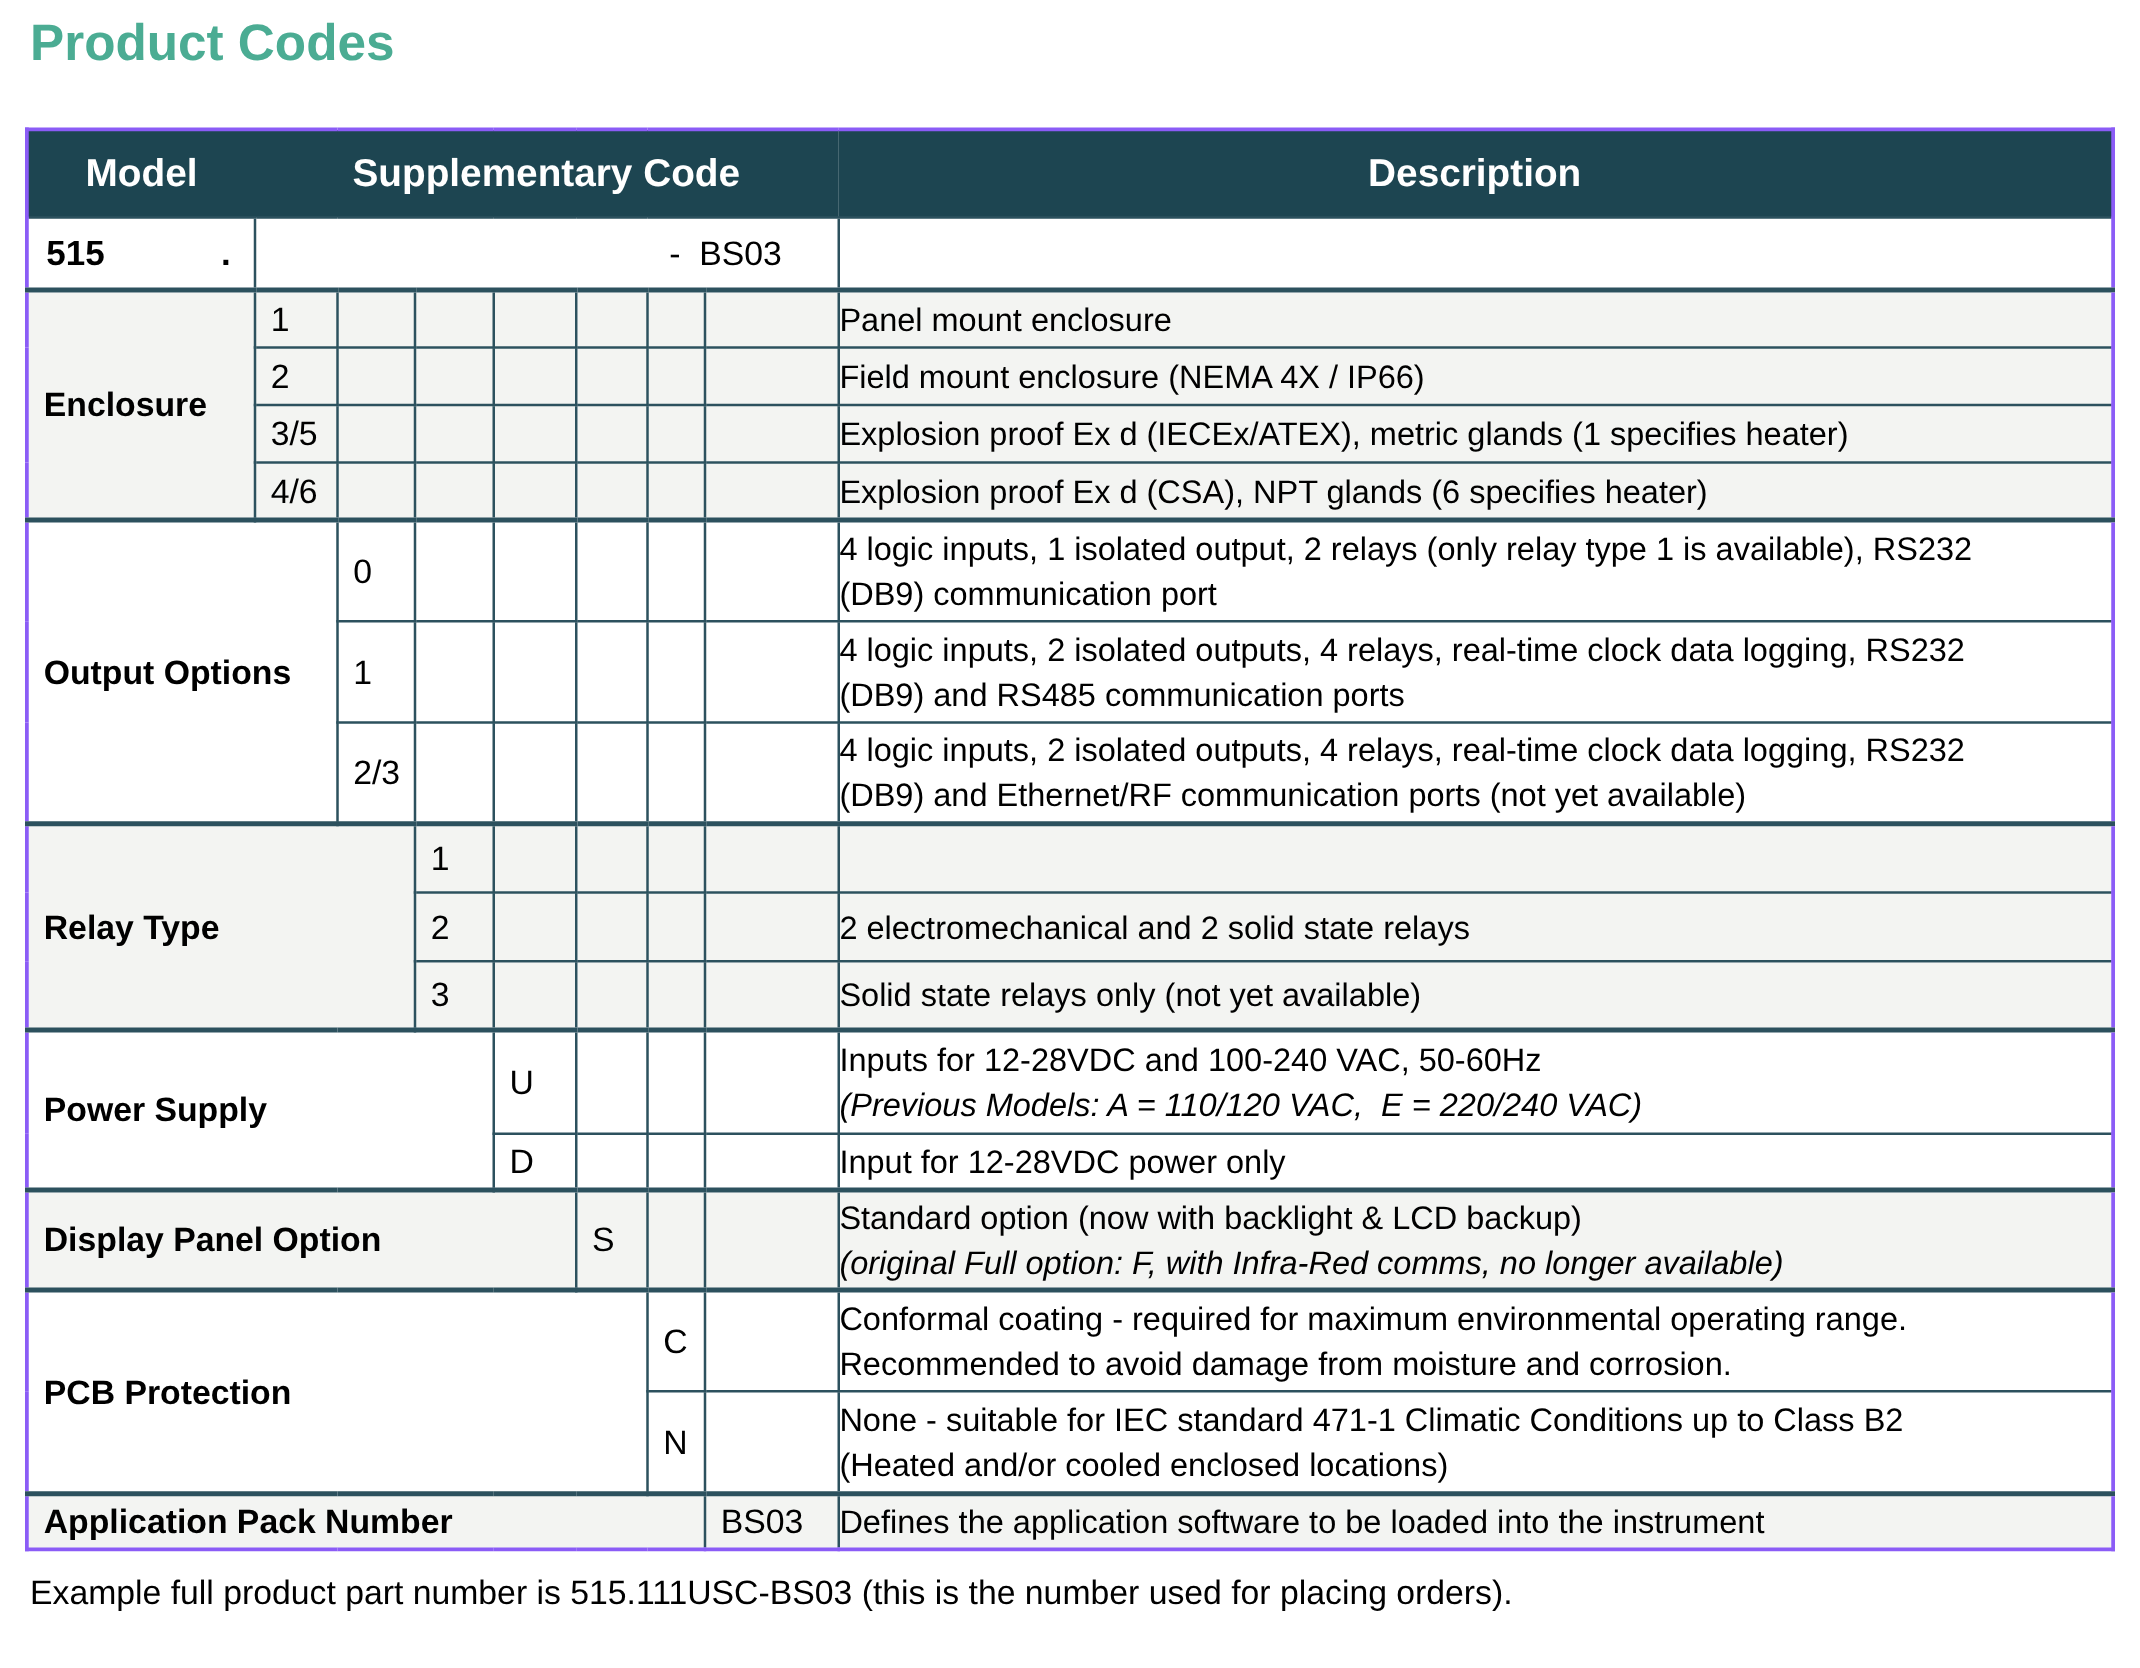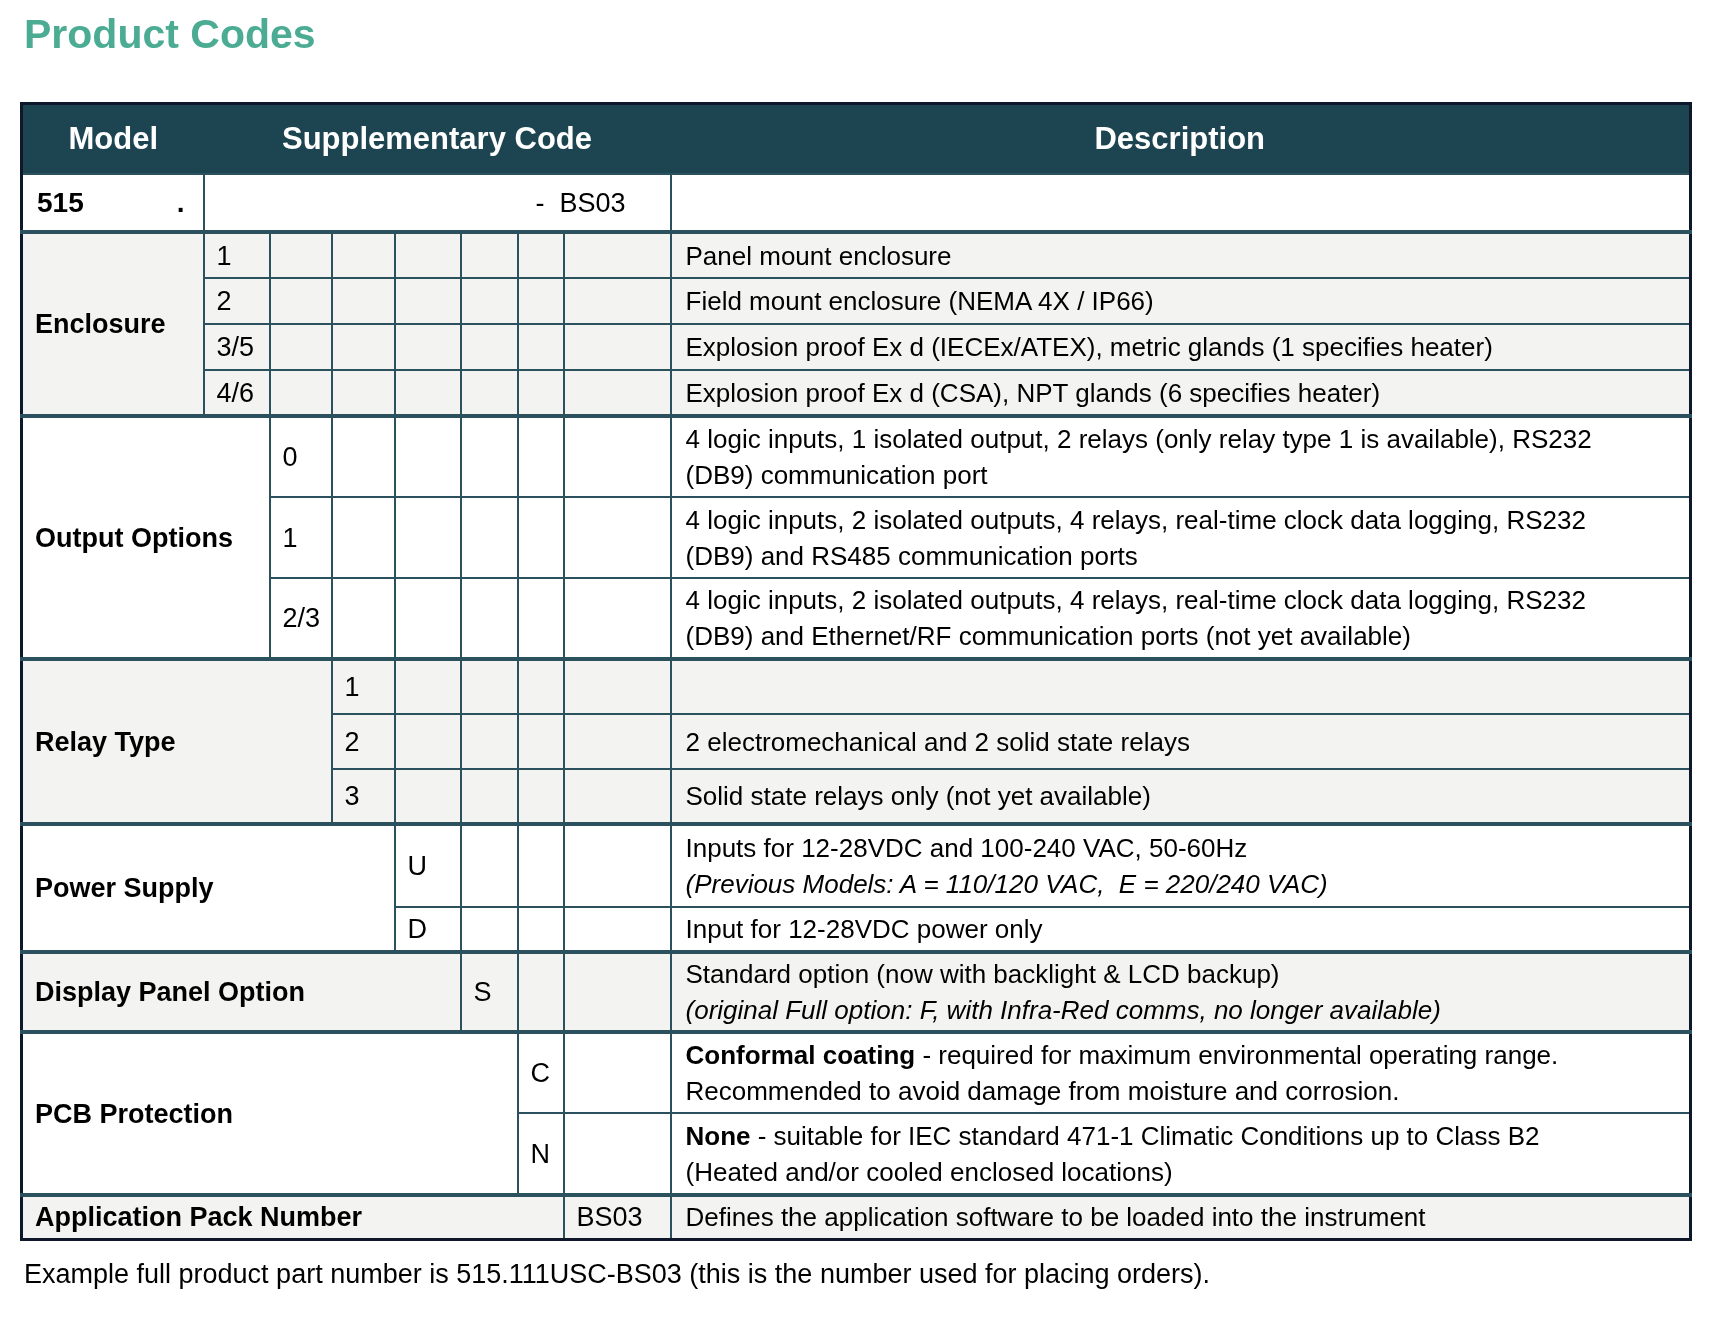--- a/index.html
+++ b/index.html
@@ -14,21 +14,21 @@
     font-size:41px;
     font-weight:bold;
     margin:10px 12px 0 24px;
     line-height:48px;
   }
   table.codes {
     border-collapse:collapse;
     table-layout:fixed;
     width:1672px;
     margin:44px 20px 0 20px;
-    border:3px solid #0f172a;
+    border:3px solid #8b5cf6;
   }
   col.c0{width:182px} col.c1{width:66px} col.c2{width:62px} col.c3{width:63px}
   col.c4{width:66px} col.c5{width:57px} col.c6{width:46px} col.c7{width:107px}
   col.c8{width:auto}
   th {
     background:#1D4551; color:#ffffff;
     font-size:31px; font-weight:bold;
     height:66px; border:0;
     border-bottom:2px solid #2C515E;
     text-align:center; vertical-align:middle;
@@ -38,24 +38,24 @@
     vertical-align:middle;
     font-size:26px; line-height:36px;
     overflow:hidden;
     background:#ffffff;
     padding:0;
   }
   tr.gray td { background:#F3F4F2; }
   tr.sec-top td { border-top:4px solid #2C515E; }
   td.label { font-weight:bold; font-size:27px; padding-left:12px; white-space:nowrap; }
   td.code  { font-size:27px; padding-left:12px; white-space:nowrap; }
-  td.desc  { padding-left:14px; white-space:nowrap; }
+  td.desc  { white-space:nowrap; }
   td.desc .ln { display:block; white-space:pre; }
   .italic { font-style:italic; }
-  .bold { font-weight:bold; }
+  .bold { font-weight:normal; }
   td.model-cell { font-weight:bold; font-size:28px; padding-left:14px; }
   td.model-cell .m-dot { float:right; padding-right:18px; }
   td.supp-cell { text-align:right; padding-right:44px; font-size:27px; white-space:pre; }
   tr.h-model{height:58px} tr.h-enc{height:46px} tr.h-out{height:81px}
   tr.h-rel{height:55px} tr.h-pwrU{height:83px} tr.h-pwrD{height:45px}
   tr.h-disp{height:80px} tr.h-pcb1{height:81px} tr.h-pcb2{height:82px}
   tr.h-app{height:44px}
   .footer-note {
     margin:18px 0 0 24px;
     font-size:27px;

